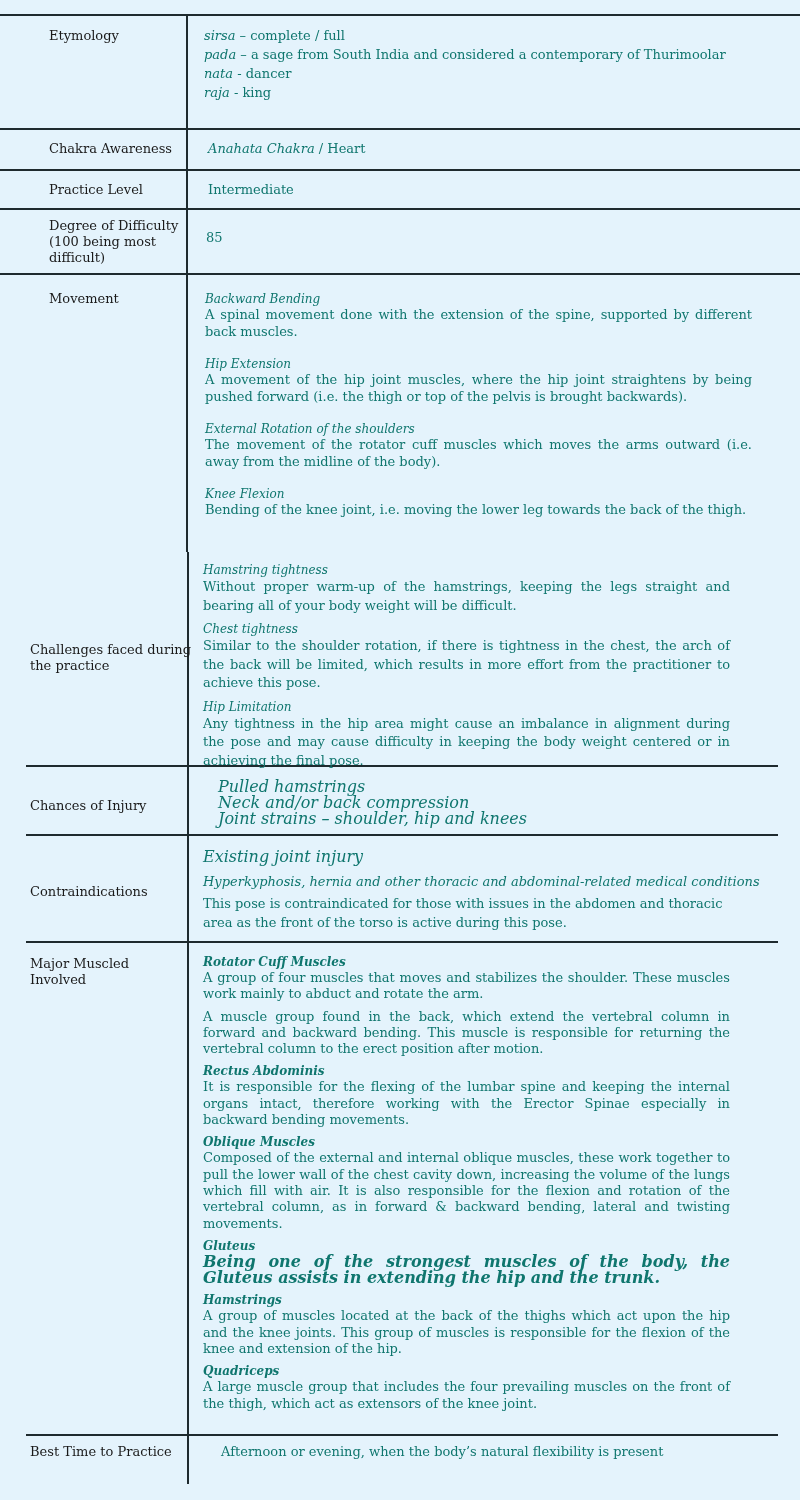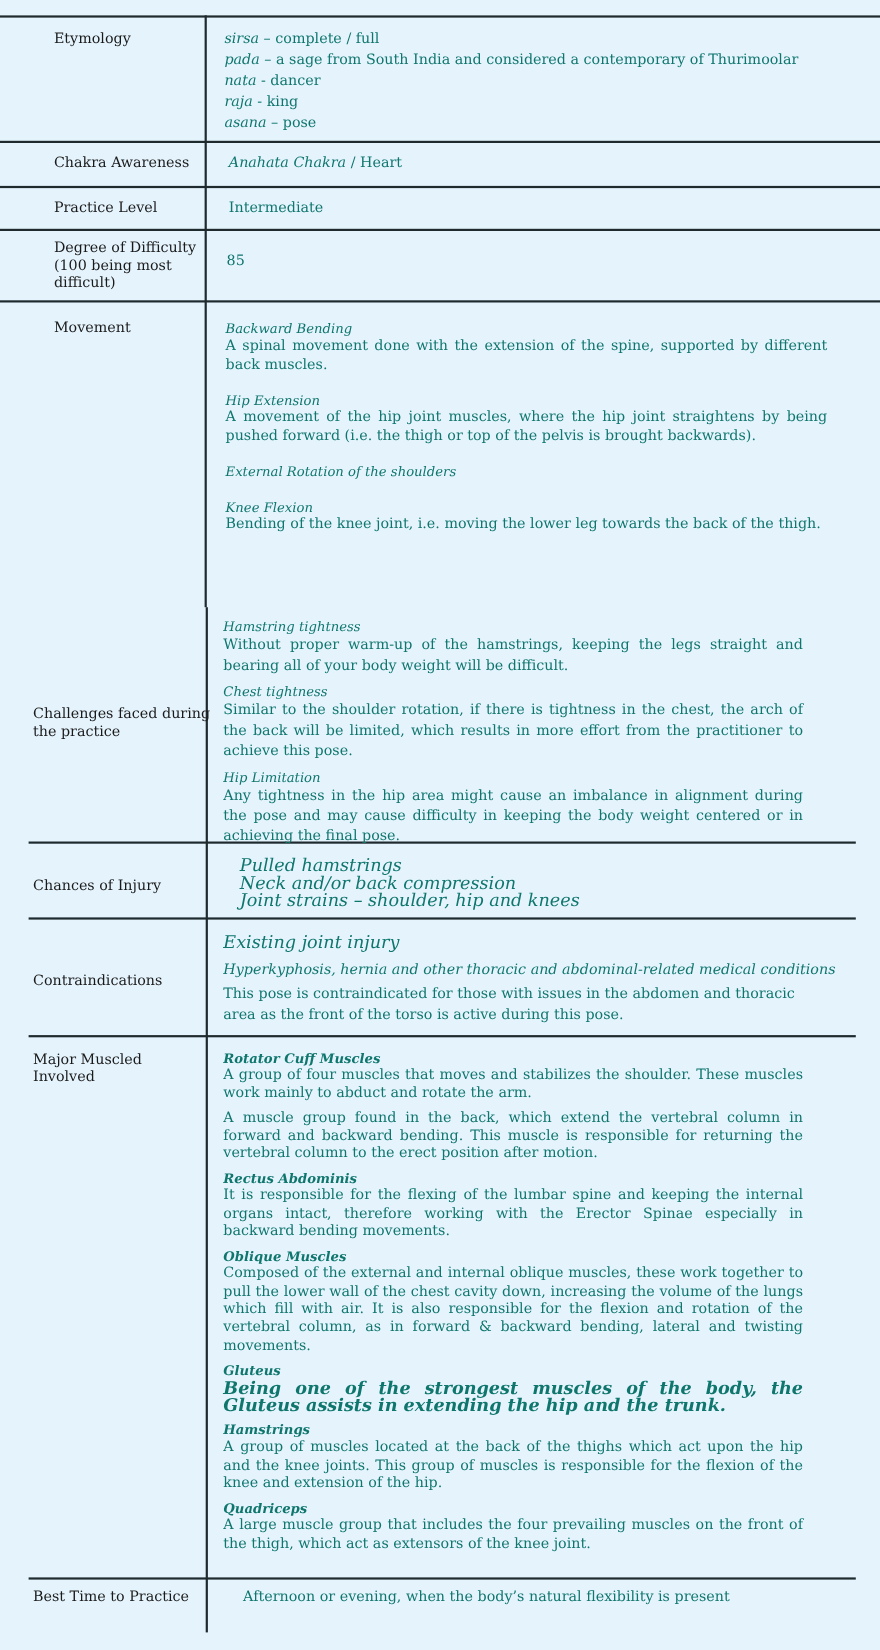--- a/index.html
+++ b/index.html
@@ -50,21 +50,20 @@
 
   <div class="vline" style="left:186px; top:14px; height:538px;"></div>
   <div class="vline" style="left:187px; top:552px; height:932px;"></div>
 
   <div class="label" style="left:49px; top:28px;">Etymology</div>
   <div class="cell" style="left:204px; top:26px; line-height:19px;">
     <span class="line"><span class="it">sirsa</span><span> – </span><span>complete / full</span></span>
     <span class="line"><span class="it">pada</span><span> – </span><span>a sage from South India and considered a contemporary of Thurimoolar</span></span>
     <span class="line"><span class="it">nata</span><span> - </span><span>dancer</span></span>
     <span class="line"><span class="it">raja</span><span> - </span><span>king</span></span>
-    <span class="line"><span class="it">asana</span><span> – </span><span>pose</span></span>
   </div>
 
   <div class="label" style="left:49px; top:141px;">Chakra Awareness</div>
   <div class="cell" style="left:208px; top:141px;">
     <span class="it">Anahata Chakra</span><span> / </span><span>Heart</span>
   </div>
 
   <div class="label" style="left:49px; top:182px;">Practice Level</div>
   <div class="cell" style="left:208px; top:182px;">Intermediate</div>
 
@@ -80,20 +79,21 @@
     <div class="block" style="margin-bottom:16px;">
       <span class="head">Backward Bending</span>
       <span class="desc">A spinal movement done with the extension of the spine, supported by different back muscles.</span>
     </div>
     <div class="block" style="margin-bottom:16px;">
       <span class="head">Hip Extension</span>
       <span class="desc">A movement of the hip joint muscles, where the hip joint straightens by being pushed forward (i.e. the thigh or top of the pelvis is brought backwards).</span>
     </div>
     <div class="block" style="margin-bottom:16px;">
       <span class="head">External Rotation of the shoulders</span>
+      <span class="desc">The movement of the rotator cuff muscles which moves the arms outward (i.e. away from the midline of the body).</span>
     </div>
     <div class="block">
       <span class="head">Knee Flexion</span>
       <span class="desc">Bending of the knee joint, i.e. moving the lower leg towards the back of the thigh.</span>
     </div>
   </div>
 
   <div class="label" style="left:30px; top:642px;">
     <span style="display:block">Challenges faced during</span>
     <span style="display:block">the practice</span>

